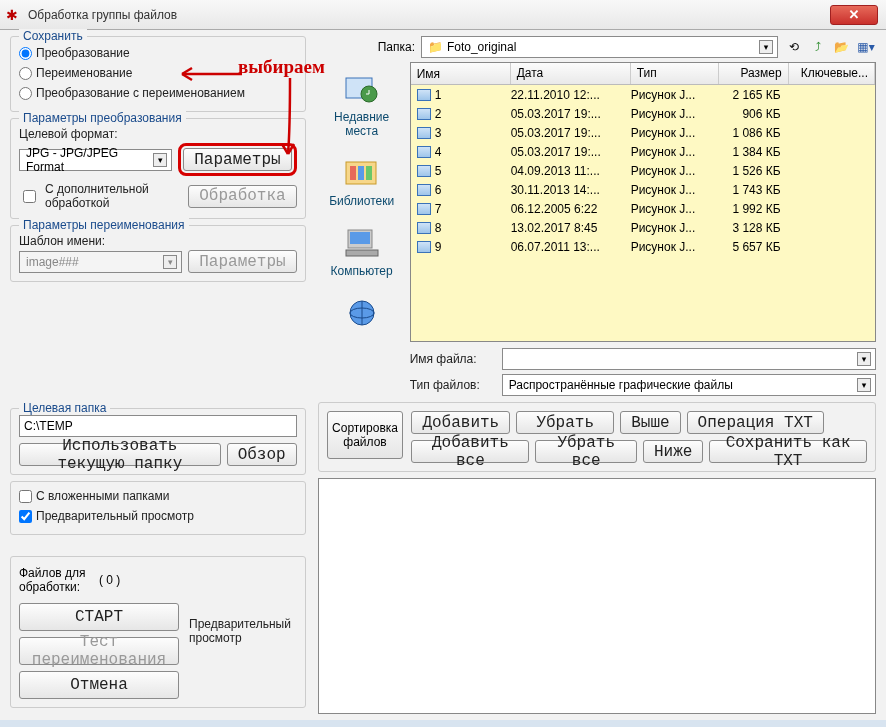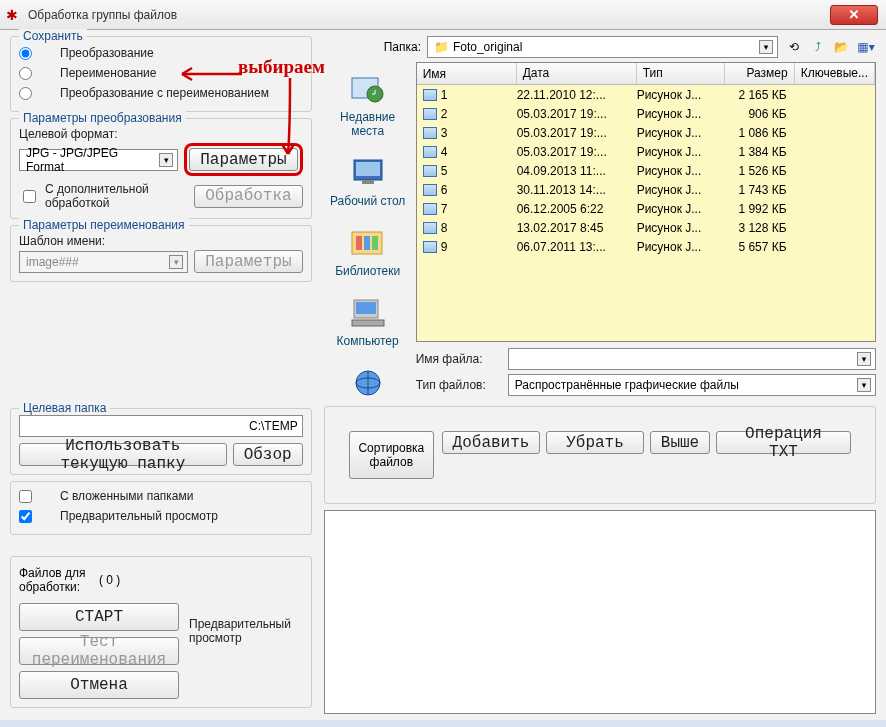--- a/index.html
+++ b/index.html
@@ -51,21 +51,21 @@
   background: #f2f2f2;
   position: relative;
 }
 .group-title {
   position: absolute;
   top: -8px; left: 8px;
   background: #f2f2f2;
   padding: 0 4px;
   color: #1a4b8c;
 }
-.radio-row, .check-row { display:flex; align-items:center; height:20px;gap:24px; }
+.radio-row, .check-row { display:flex; align-items:center; height:20px; }
 .radio-row input, .check-row input { margin: 0 4px 0 0; }
 label { color:#222; }
 .field-label { color:#222; display:block; margin:2px 0; }
 .selectlike {
   height: 22px;
   border: 1px solid #8a8a8a;
   background: #fff;
   display:flex; align-items:center;
   padding: 0 20px 0 6px;
   position: relative;
@@ -101,21 +101,21 @@
   position: absolute;
   color: #c00;
   font-weight: bold;
   font-size: 19px;
   font-family: "Times New Roman", serif;
   pointer-events:none;
 }
 .arrow-svg { position:absolute; pointer-events:none; }
 .inputtext {
   height: 22px; border:1px solid #8a8a8a; background:#fff;
-  padding: 0 4px; font-family:inherit; font-size:12px; width:100%;text-align:right;
+  padding: 0 4px; font-family:inherit; font-size:12px; width:100%;
 }
 .disabled-input { background:#f4f4f4; color:#888; }
 .flexfill { flex:1; }
 
 .folder-row { display:flex; align-items:center; gap:6px; margin-bottom:4px;}
 .folder-select { flex:1; }
 .navicons { display:flex; gap:4px; }
 .navicon {
   width:20px; height:20px; border:1px solid transparent;
   display:flex; align-items:center; justify-content:center;
@@ -136,26 +136,26 @@
   overflow:hidden;
   font-size:12px;
 }
 .flh { display:flex; background:linear-gradient(#fcfcfc,#e9e9e9); border-bottom:1px solid #bbb; height:22px; }
 .flh div { padding:3px 6px; border-right:1px solid #ccc; }
 .flr { display:flex; height:19px; align-items:center; }
 .c-name{ width:100px; padding-left:6px; display:flex; align-items:center; gap:4px;}
 .c-date{ width:120px; }
 .c-type{ width:88px; }
 .c-size{ width:70px; text-align:right; padding-right:8px;}
-.c-key { flex:1; }
+.c-key { flex:1;margin-left:6px; }
 .imgicon { width:14px; height:12px; border:1px solid #3a72b8; background:linear-gradient(#cfe3f7,#9ec5ea); display:inline-block;}
 .file-inputs { margin-top:6px; display:flex; flex-direction:column; gap:4px;}
 .file-inputs .row label { width:86px; }
 .action-buttons {
-  border:1px solid #ccc; border-radius:3px; padding:24px;
+  border:1px solid #ccc; border-radius:3px; padding:8px;
   display:flex; gap:8px; align-items:flex-start; margin-top:6px;
 }
 .sortbtn {
   width:86px; height:48px; border:1px solid #8a8a8a;
   background:linear-gradient(#fdfdfd,#e6e6e6);
   border-radius:3px; text-align:center; padding:6px 4px; font-size:12px;
 }
 .btncol { display:flex; flex-direction:column; gap:6px; }
 .btnrow { display:flex; gap:6px; }
 .btn.fw { min-width:98px; }
@@ -292,30 +292,20 @@
                 <rect x="4" y="6" width="26" height="20" fill="#cfe3f7" stroke="#3a72b8"></rect>
                 <circle cx="27" cy="22" r="8" fill="#4a9a4a" stroke="#2a6a2a"></circle>
                 <path d="M24 22 L27 22 L27 18" stroke="#fff" fill="none"></path>
               </svg>
           </div>
           <span>Недавние места</span>
         </div>
         <div class="shortcut">
           <div class="icn">
             <svg width="40" height="34">
-                <rect x="6" y="4" width="28" height="20" fill="#3a72b8" stroke="#1a4b8c"></rect>
-                <rect x="8" y="6" width="24" height="14" fill="#9ec5ea"></rect>
-                <rect x="14" y="24" width="12" height="4" fill="#888"></rect>
-              </svg>
-          </div>
-          <span>Рабочий стол</span>
-        </div>
-        <div class="shortcut">
-          <div class="icn">
-            <svg width="40" height="34">
                 <rect x="4" y="6" width="30" height="22" fill="#f7d78a" stroke="#c89a2a"></rect>
                 <rect x="8" y="10" width="6" height="14" fill="#e76a5a"></rect>
                 <rect x="16" y="10" width="6" height="14" fill="#5a9ae7"></rect>
                 <rect x="24" y="10" width="6" height="14" fill="#6ac76a"></rect>
               </svg>
           </div>
           <span>Библиотеки</span>
         </div>
         <div class="shortcut">
           <div class="icn">
@@ -462,20 +452,26 @@
 
     <div class="action-buttons">
       <button class="sortbtn">Сортировка файлов</button>
       <div class="btncol">
         <div class="btnrow">
           <button class="btn fw">Добавить</button>
           <button class="btn fw">Убрать</button>
           <button class="btn" style="min-width:60px">Выше</button>
           <button class="btn" style="min-width:130px">Операция TXT</button>
         </div>
+        <div class="btnrow">
+          <button class="btn fw">Добавить все</button>
+          <button class="btn fw">Убрать все</button>
+          <button class="btn" style="min-width:60px">Ниже</button>
+          <button class="btn" style="min-width:130px">Сохранить как TXT</button>
+        </div>
       </div>
     </div>
 
     <div class="preview"></div>
   </div>
 </div>
 
 <span class="annotation" style="left:238px; top:56px;">выбираем</span>
 <svg class="arrow-svg" style="left:180px; top:60px;" width="140" height="120">
   <path d="M110 18 Q110 70 108 94" stroke="#c00" stroke-width="2.5" fill="none"></path>

